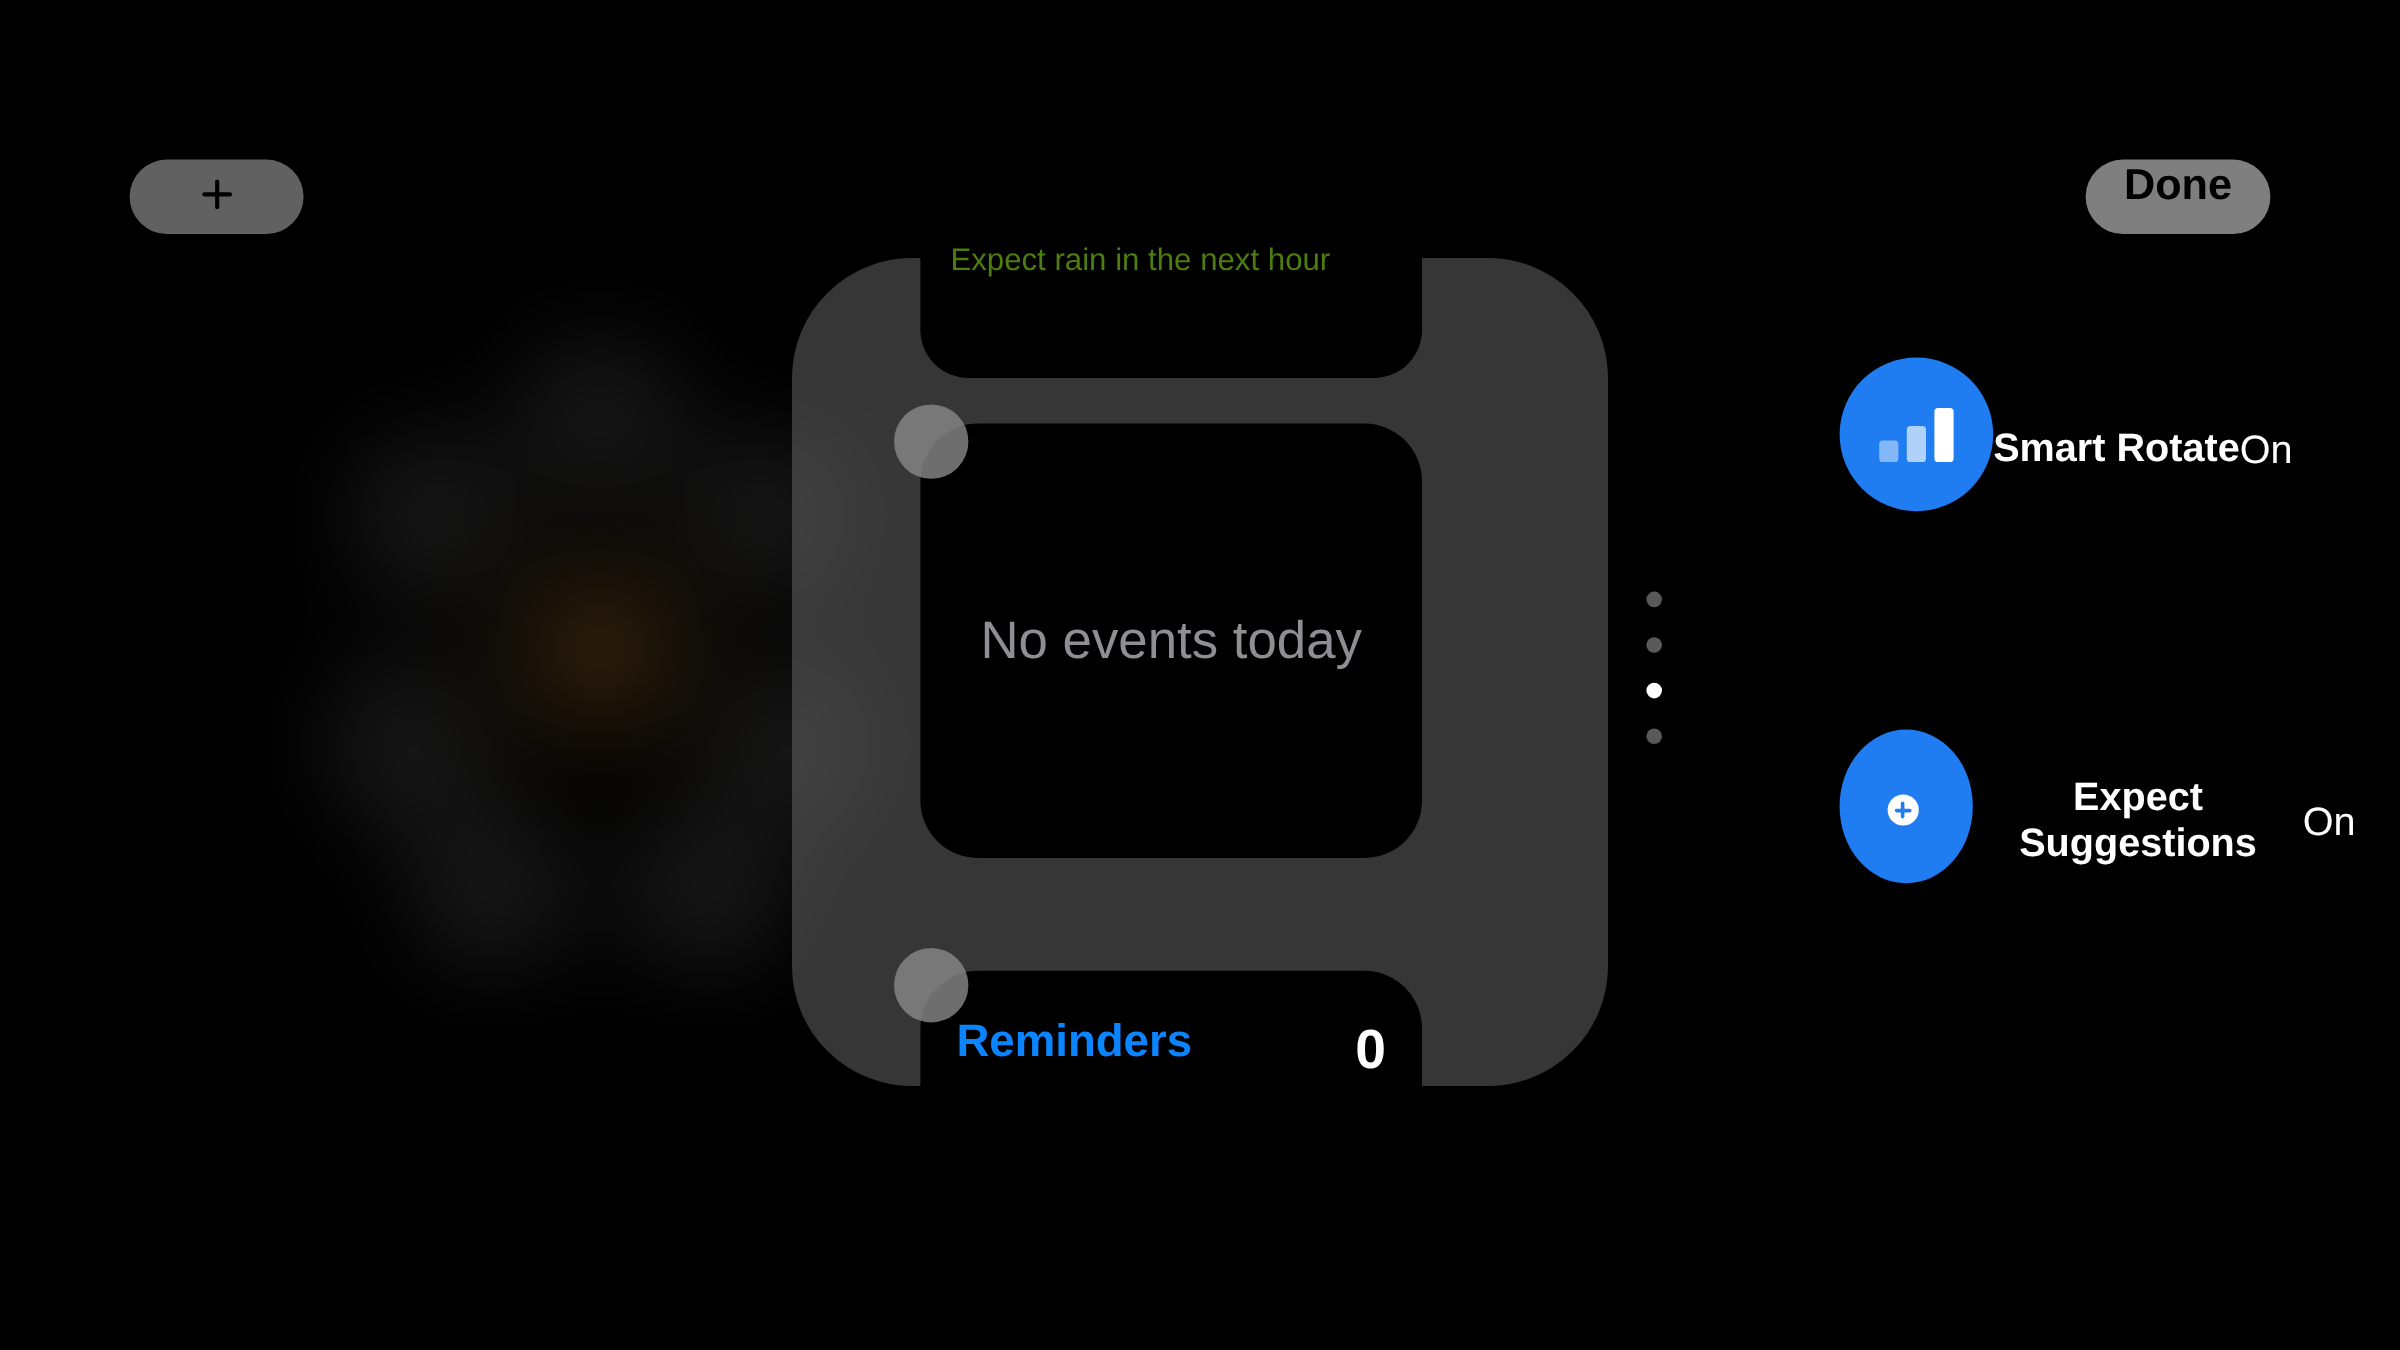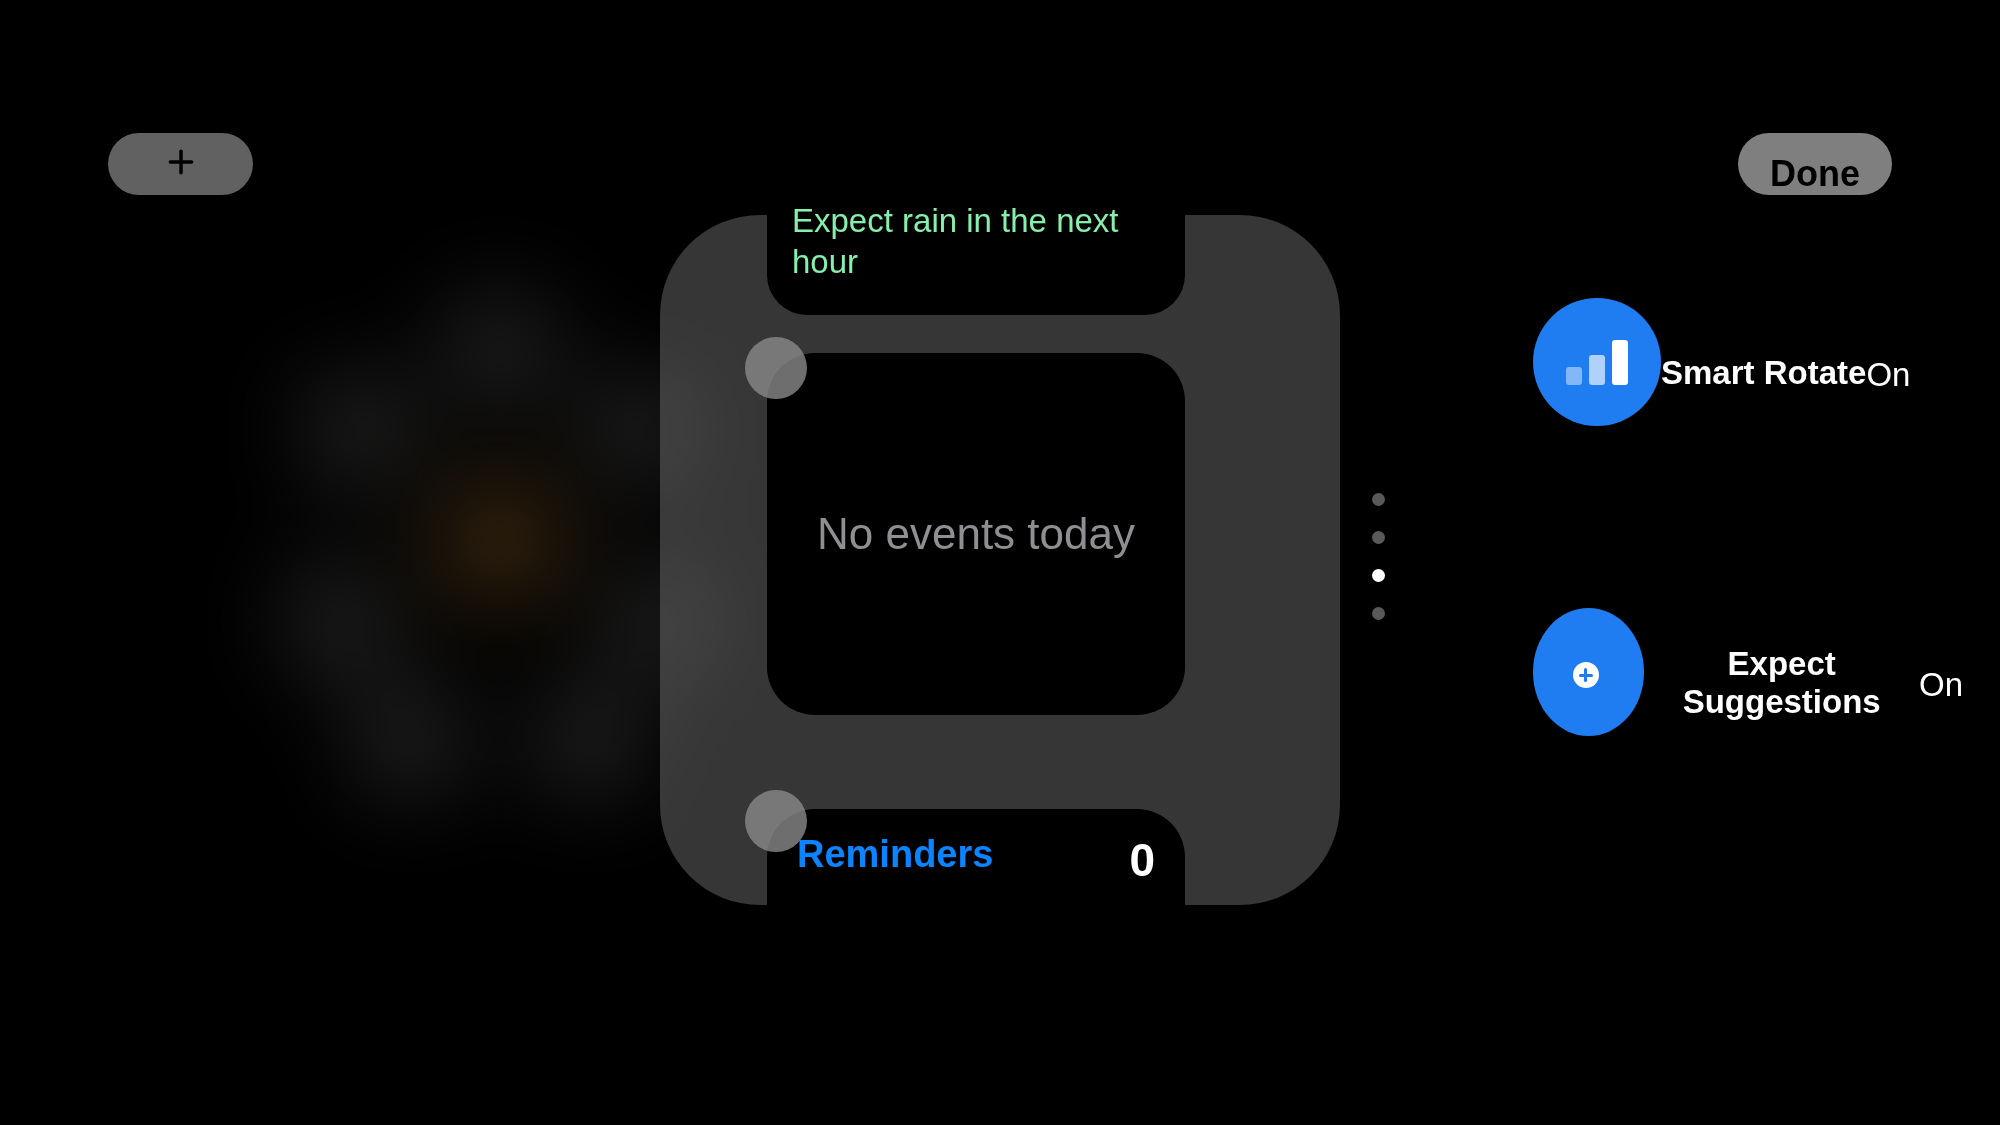--- a/index.html
+++ b/index.html
@@ -36,21 +36,21 @@
   }
   .done-button {
     position: absolute;
     top: 133px;
     right: 108px;
     height: 62px;
     padding: 0 32px;
     background: rgba(170, 170, 170, 0.75);
     border-radius: 31px;
     display: flex;
-    align-items: flex-end;
+    align-items: flex-start;
     justify-content: center;
     color: #000;
     font-size: 36px;
     font-weight: 600;
     cursor: pointer;
   }
 
   
   .bg-blur {
     position: absolute;
@@ -98,22 +98,22 @@
     top: -15px;
     height: 115px;
     border-radius: 0 0 40px 40px;
     border-top-left-radius: 0;
     border-top-right-radius: 0;
     padding: 0 25px 20px 25px;
     display: flex;
     align-items: flex-start;
   }
   .widget-top-text {
-    color: #86efac;
-    font-size: 33px;
+    color: #4d7c0f;
+    font-size: 26px;
     font-weight: 500;
     line-height: 1.25;
   }
   .widget-mid {
     top: 138px;
     height: 362px;
     display: flex;
     align-items: center;
     justify-content: center;
     border-radius: 48px;
@@ -121,21 +121,21 @@
   }
   .widget-mid-text {
     color: #8e8e93;
     font-size: 44px;
     font-weight: 500;
   }
   .widget-bottom {
     top: 594px;
     height: 110px;
     border-radius: 48px 48px 0 0;
-    padding: 24px 30px 0 30px;
+    padding: 38px 30px 0 30px;
     display: flex;
     align-items: flex-start;
     justify-content: space-between;
   }
   .reminders-label {
     color: #0a84ff;
     font-size: 38px;
     font-weight: 600;
   }
   .reminders-count {

